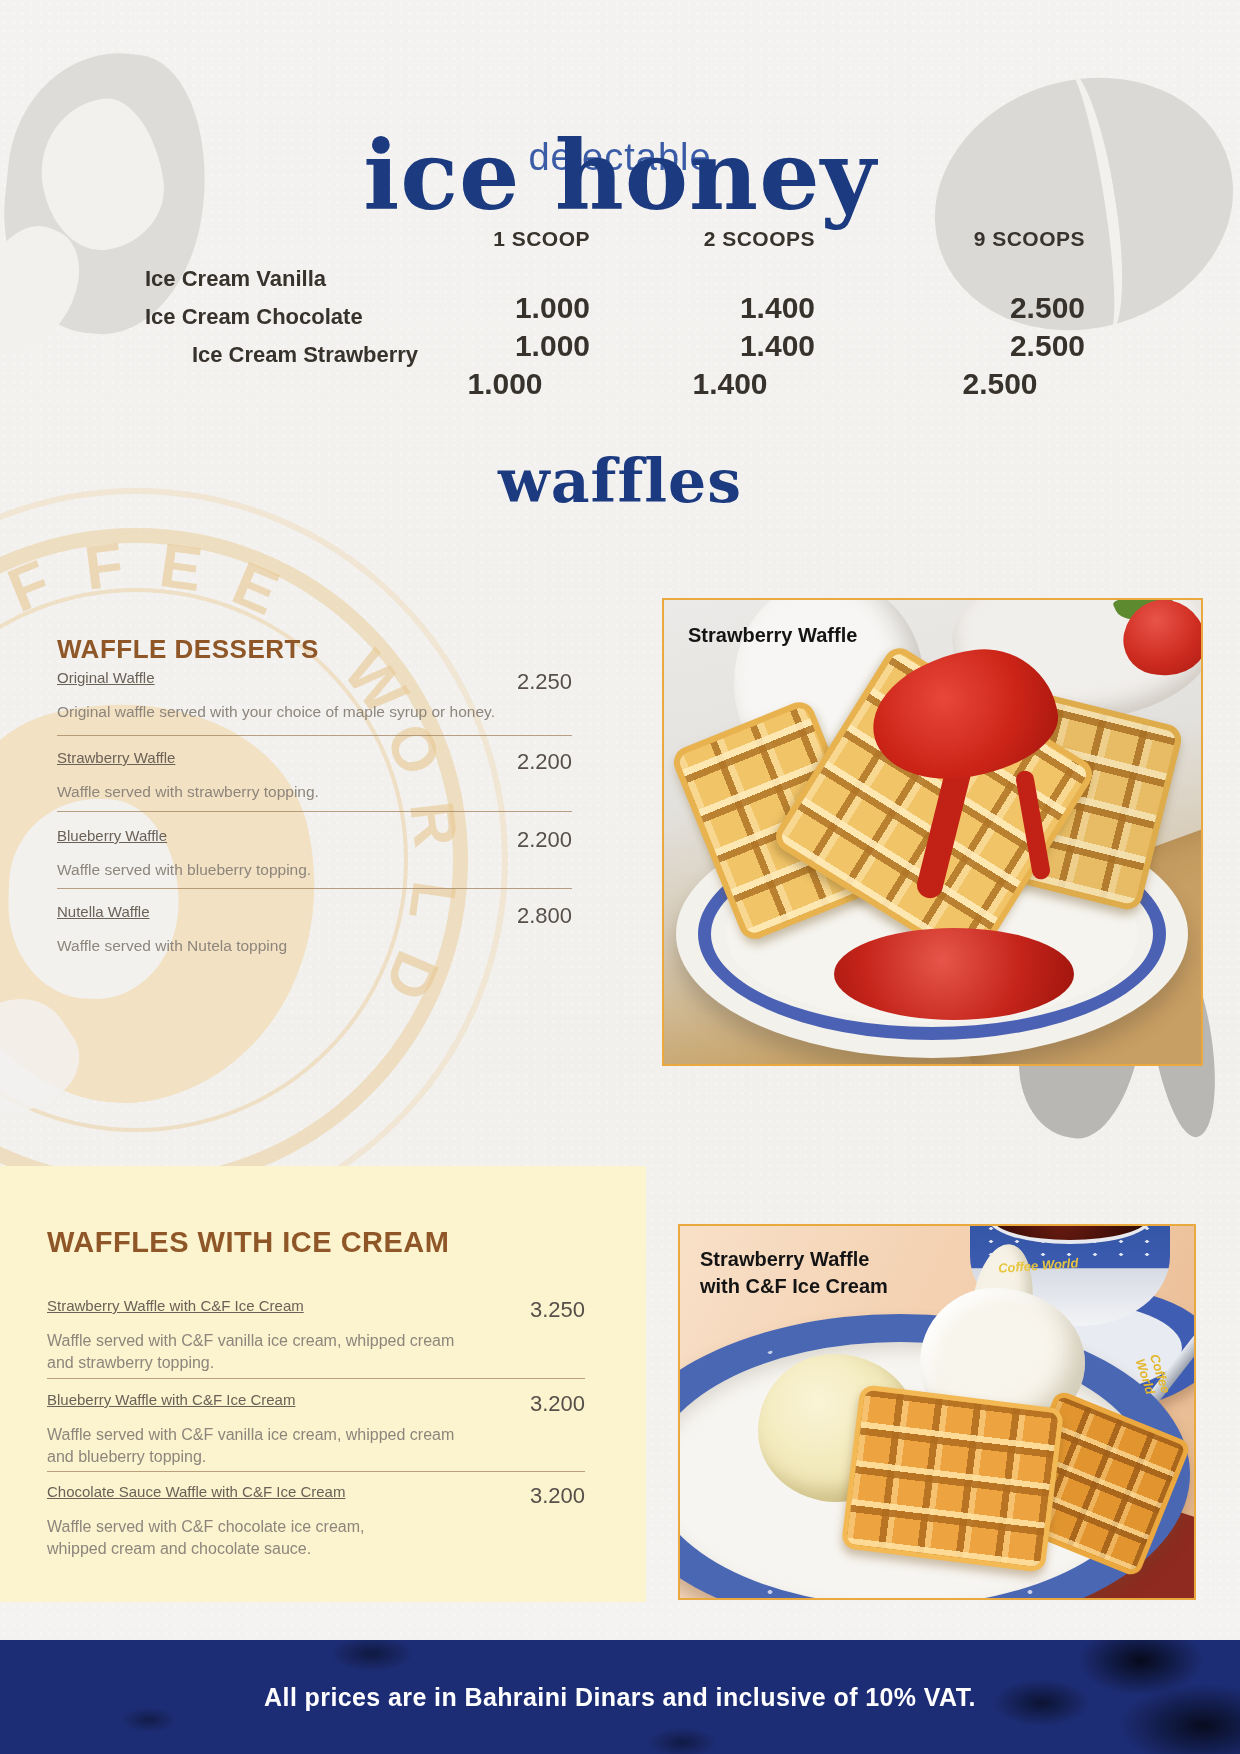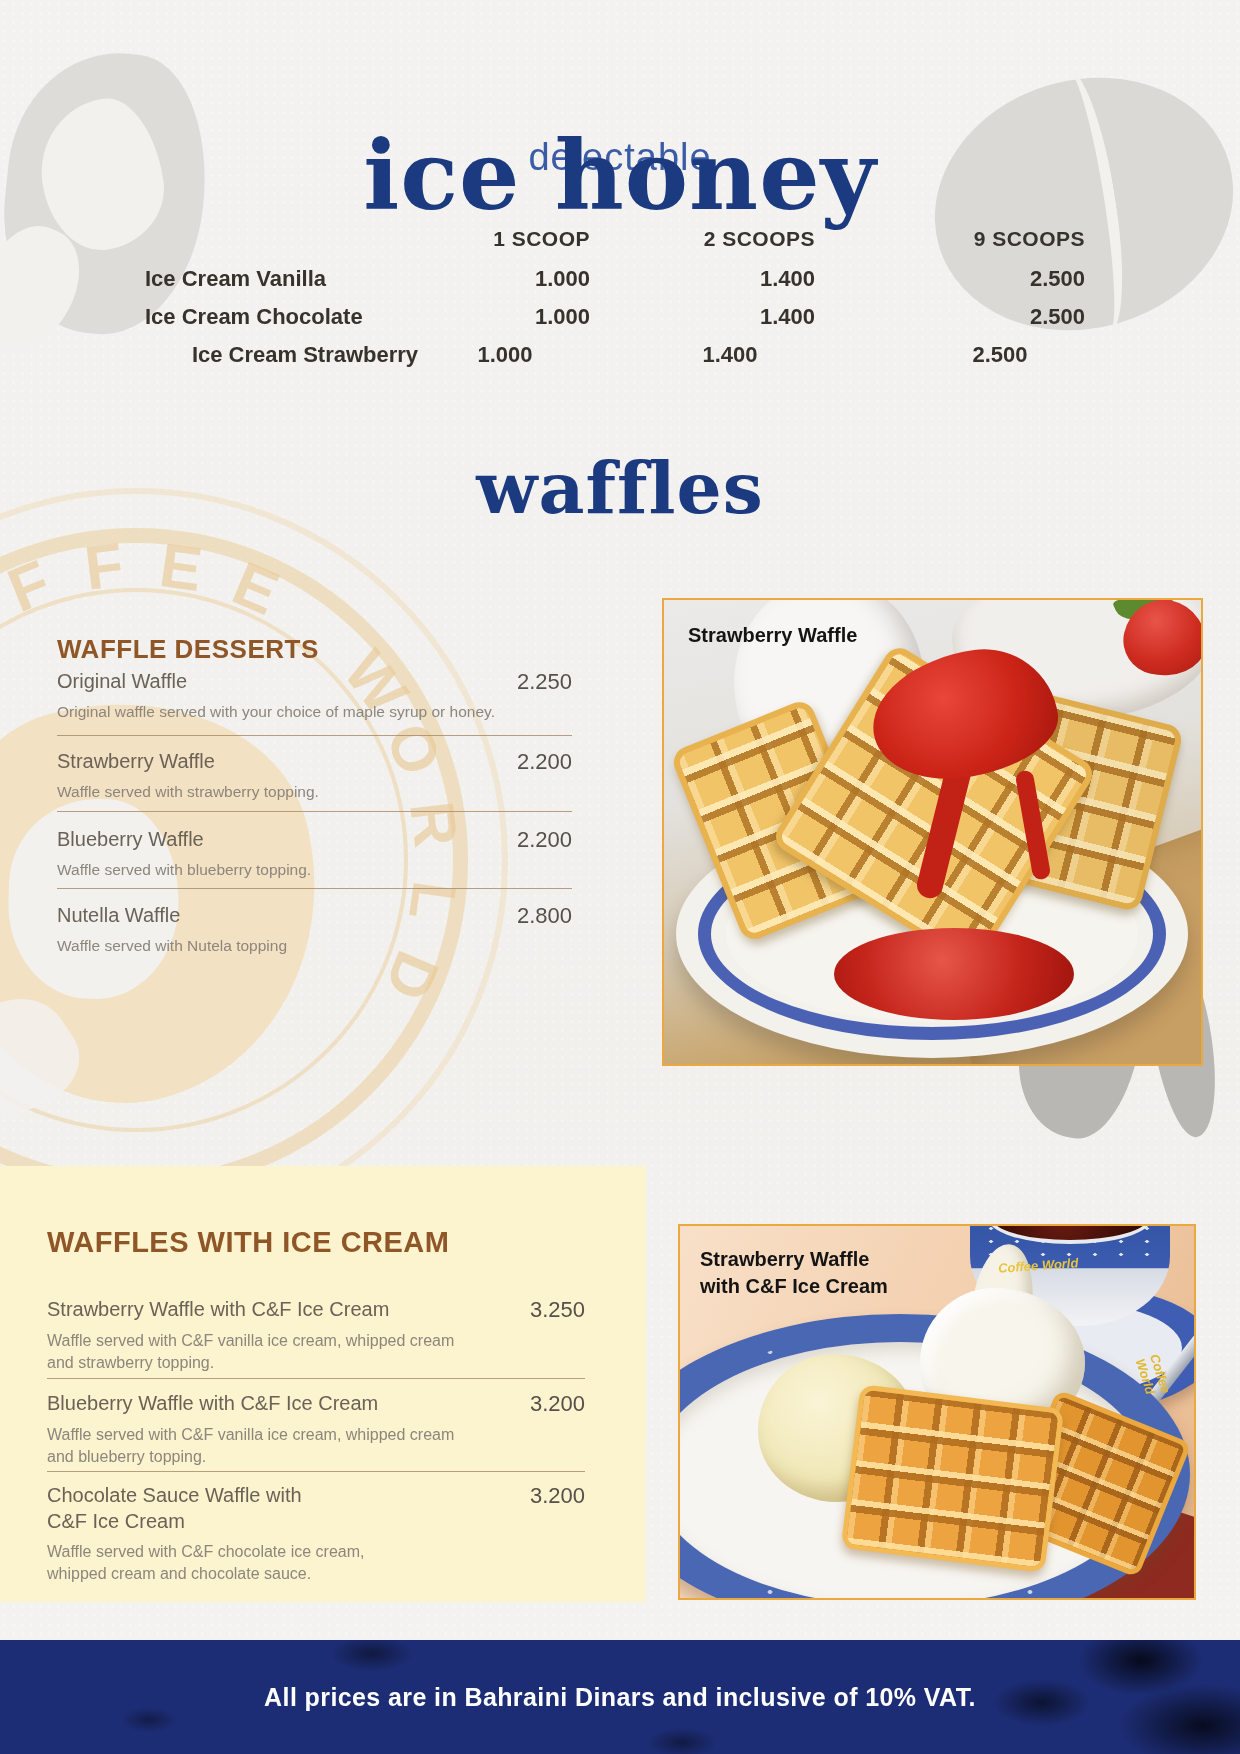--- a/index.html
+++ b/index.html
@@ -42,36 +42,36 @@
   .frag .lobe1 { position:absolute; left:0; top:0; width:118px; height:198px; background:#b9b7b3;
     border-radius:46% 54% 48% 60% / 38% 52% 62% 48%; transform:rotate(9deg); }
   .frag .lobe2 { position:absolute; left:132px; top:6px; width:58px; height:192px; background:#b9b7b3;
     border-radius:62% 38% 55% 45% / 50% 45% 55% 50%; transform:rotate(-10deg); }
   
   .kicker { position:absolute; left:0; top:92px; width:100%; text-align:center;
     font-size:38px; letter-spacing:1px; color:#3a5ba6;margin-top:44px; }
   .big-title { position:absolute; left:0; width:100%; text-align:center;
     font-family:"DejaVu Serif", serif; font-weight:bold; color:#1c3a80; letter-spacing:1px; }
   .title-icecreams { top:120px; font-size:95px; }
-  .title-waffles  { top:446px; font-size:71px; }
+  .title-waffles  { top:446px; font-size:60px; }
   
   .ic-head, .ic-price { position:absolute; width:170px; text-align:right;
     font-weight:bold; color:#37322c; }
   .ic-head { top:227px; font-size:21px; letter-spacing:.5px; }
   .ic-name { position:absolute; left:145px; width:320px; font-size:22px; font-weight:bold; color:#37322c; }
-  .ic-price { font-size:22px; }
+  .ic-price { font-size:30px;margin-top:25px; }
   .c1 { left:420px; } .c2 { left:645px; } .c3 { left:915px; }
   .r1 { top:266px; } .r2 { top:304px; } .r3 { top:342px;text-align:center; }
   
   .sec-heading { position:absolute; font-weight:bold; color:#8f5628; letter-spacing:.5px; }
   .h-desserts { left:57px; top:634px; font-size:26px; }
   .h-icecream { left:47px; top:1226px; font-size:29px; }
   .mi { position:absolute; }
   .mi-row { display:flex; justify-content:space-between; align-items:flex-start; }
-  .mi-name { font-size:20px; color:#6b6257; line-height:1.3; }
+  .mi-name { font-size:15px; color:#6b6257; line-height:1.3;text-decoration:underline; }
   .mi-price { font-size:22px; color:#57504a; padding-top:1px; }
   .mi-desc { margin-top:7px; font-size:15.5px; color:#8d867c; line-height:1.35; }
   .sec1 .mi { left:57px; width:515px; }
   .panel-items .mi { left:47px; width:538px; }
   .panel-items .mi-desc { font-size:16px; max-width:430px; }
   .rule { position:absolute; height:1px; background:#a78a67; opacity:.8; }
   .sec1 .rule { left:57px; width:515px; }
   .panel-rule { left:47px; width:538px; }
   .cream-panel { position:absolute; left:0; top:1166px; width:646px; height:436px; background:#fcf3cf; }
   .mi-choc .mi-name { max-width:300px; }

